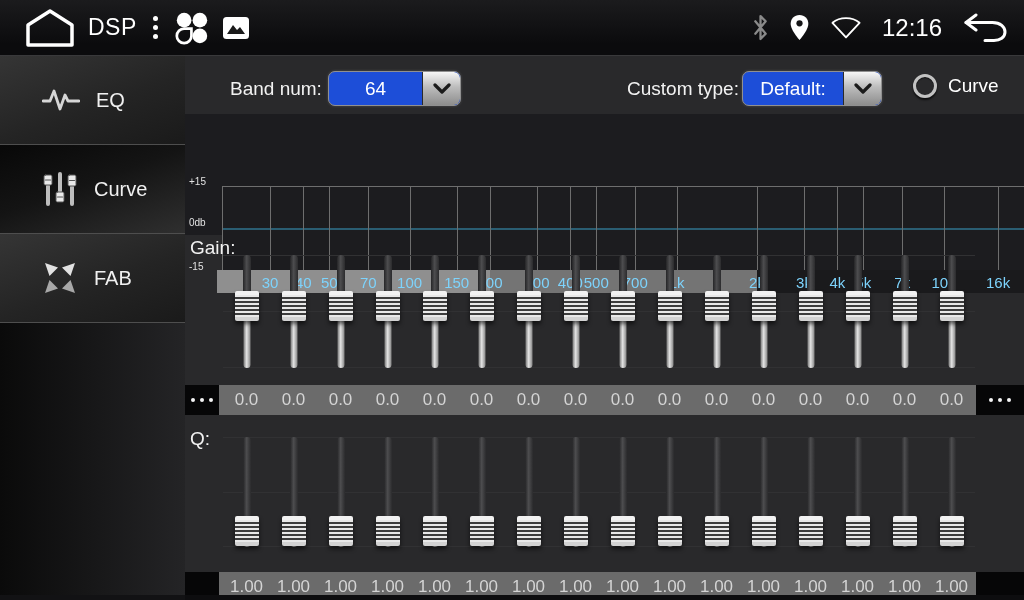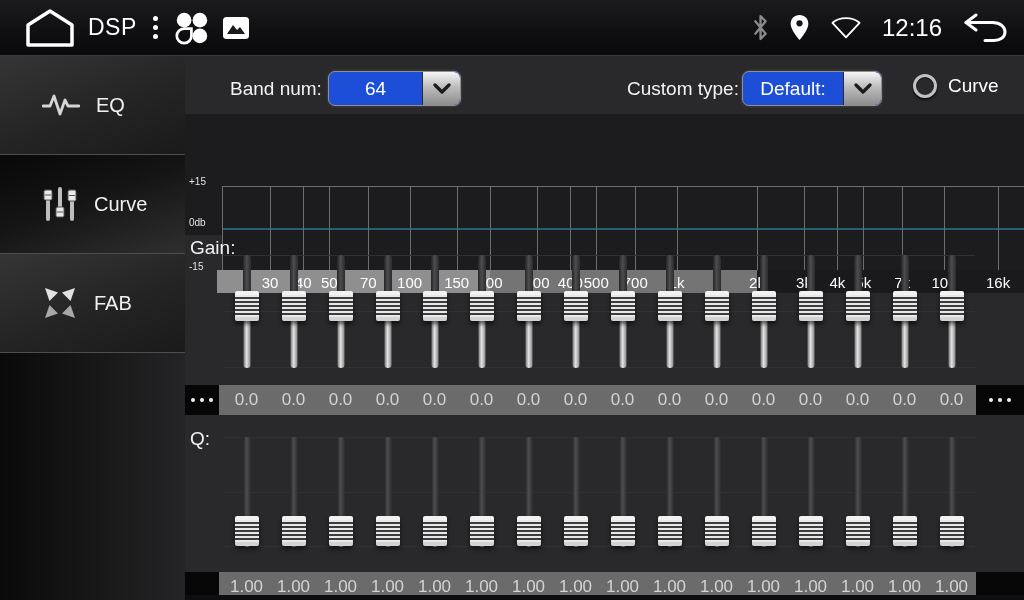--- a/index.html
+++ b/index.html
@@ -12,21 +12,21 @@
              border-bottom:1px solid #39393b;display:flex;align-items:center;justify-content:space-between;}
   .sb-left{display:flex;align-items:center;gap:12px;margin-left:24px;}
   .sb-right{display:flex;align-items:center;gap:20px;margin-right:16px;}
   .icon{display:flex;align-items:center;justify-content:center;}
   .title{color:#fff;font-size:23px;letter-spacing:.5px;}
   .dots{flex-direction:column;gap:4px;padding:0 4px;}
   .dots i{width:5px;height:5px;border-radius:50%;background:#fff;display:block;}
   .time{color:#fff;font-size:24px;}
   
   .sidebar{position:absolute;left:0;top:56px;width:185px;height:544px;background:#121214;}
-  .side-item{height:99px;border-bottom:1px solid #4e4e4e;display:flex;align-items:center;gap:16px;
+  .side-item{height:89px;border-bottom:1px solid #4e4e4e;display:flex;align-items:center;gap:16px;
              padding-left:42px;cursor:pointer;background:linear-gradient(160deg,#353535 0%,#242424 55%,#1a1a1a 100%);}
   .side-item.selected{background:linear-gradient(160deg,#080808 0%,#141414 45%,#2f2f2f 100%);}
   .side-rest{height:272px;background:linear-gradient(90deg,#0a0a0a 0%,#242426 100%);}
   .s-label{color:#f0f0f0;font-size:20px;}
   
   .content{position:absolute;left:185px;top:56px;width:839px;height:544px;background:#29292b;}
   .lbl{position:absolute;color:#f2f2f2;font-size:19px;}
   .bandnum-lbl{left:45px;top:22px;}
   .customtype-lbl{left:442px;top:22px;}
   .dropdown{position:absolute;height:35px;background:#1d4ed8;border:1px solid #909090;border-radius:7px;
@@ -44,21 +44,21 @@
   
   .graph{position:absolute;left:0;top:58px;width:839px;height:121px;background:#1c1c1f;}
   .ylab{position:absolute;width:32px;text-align:left;left:4px;font-size:10px;color:#e2e2e2;}
   .yl0{top:62px;}.yl1{top:103px;}.yl2{top:147px;}
   .plot{position:absolute;left:37px;top:72px;right:0;height:84px;background:#1c1c1f;
         border-top:1px solid #6e6e6e;border-left:1px solid #6e6e6e;}
   .vgrid{position:absolute;top:0;bottom:0;width:1px;background:#6e6e6e;}
   .zero-line{position:absolute;left:0;right:0;height:2px;background:#2a5d72;}
   .xaxis{position:absolute;left:32px;top:156px;right:0;height:23px;overflow:hidden;background:#1a1a1c;}
   .seg{position:absolute;top:0;bottom:0;}
-  .xtick{position:absolute;top:50%;transform:translate(-50%,-50%);font-size:15px;color:#ffffff;white-space:nowrap;}
+  .xtick{position:absolute;top:50%;transform:translate(-50%,-50%);font-size:15px;color:#7dd3fc;white-space:nowrap;}
   
   .gain-lbl{left:5px;top:181px;}
   .q-lbl{left:5px;top:372px;}
   .sliders{position:absolute;left:38px;width:752px;display:flex;
            background:linear-gradient(#313133,#313133) 0 0/100% 1px no-repeat,
                       linear-gradient(#313133,#313133) 0 50%/100% 1px no-repeat,
                       linear-gradient(#313133,#313133) 0 100%/100% 1px no-repeat;}
   .gain-sliders{top:199px;height:113px;}
   .q-sliders{top:381px;height:110px;}
   .slider{position:relative;width:47px;height:100%;cursor:pointer;}

